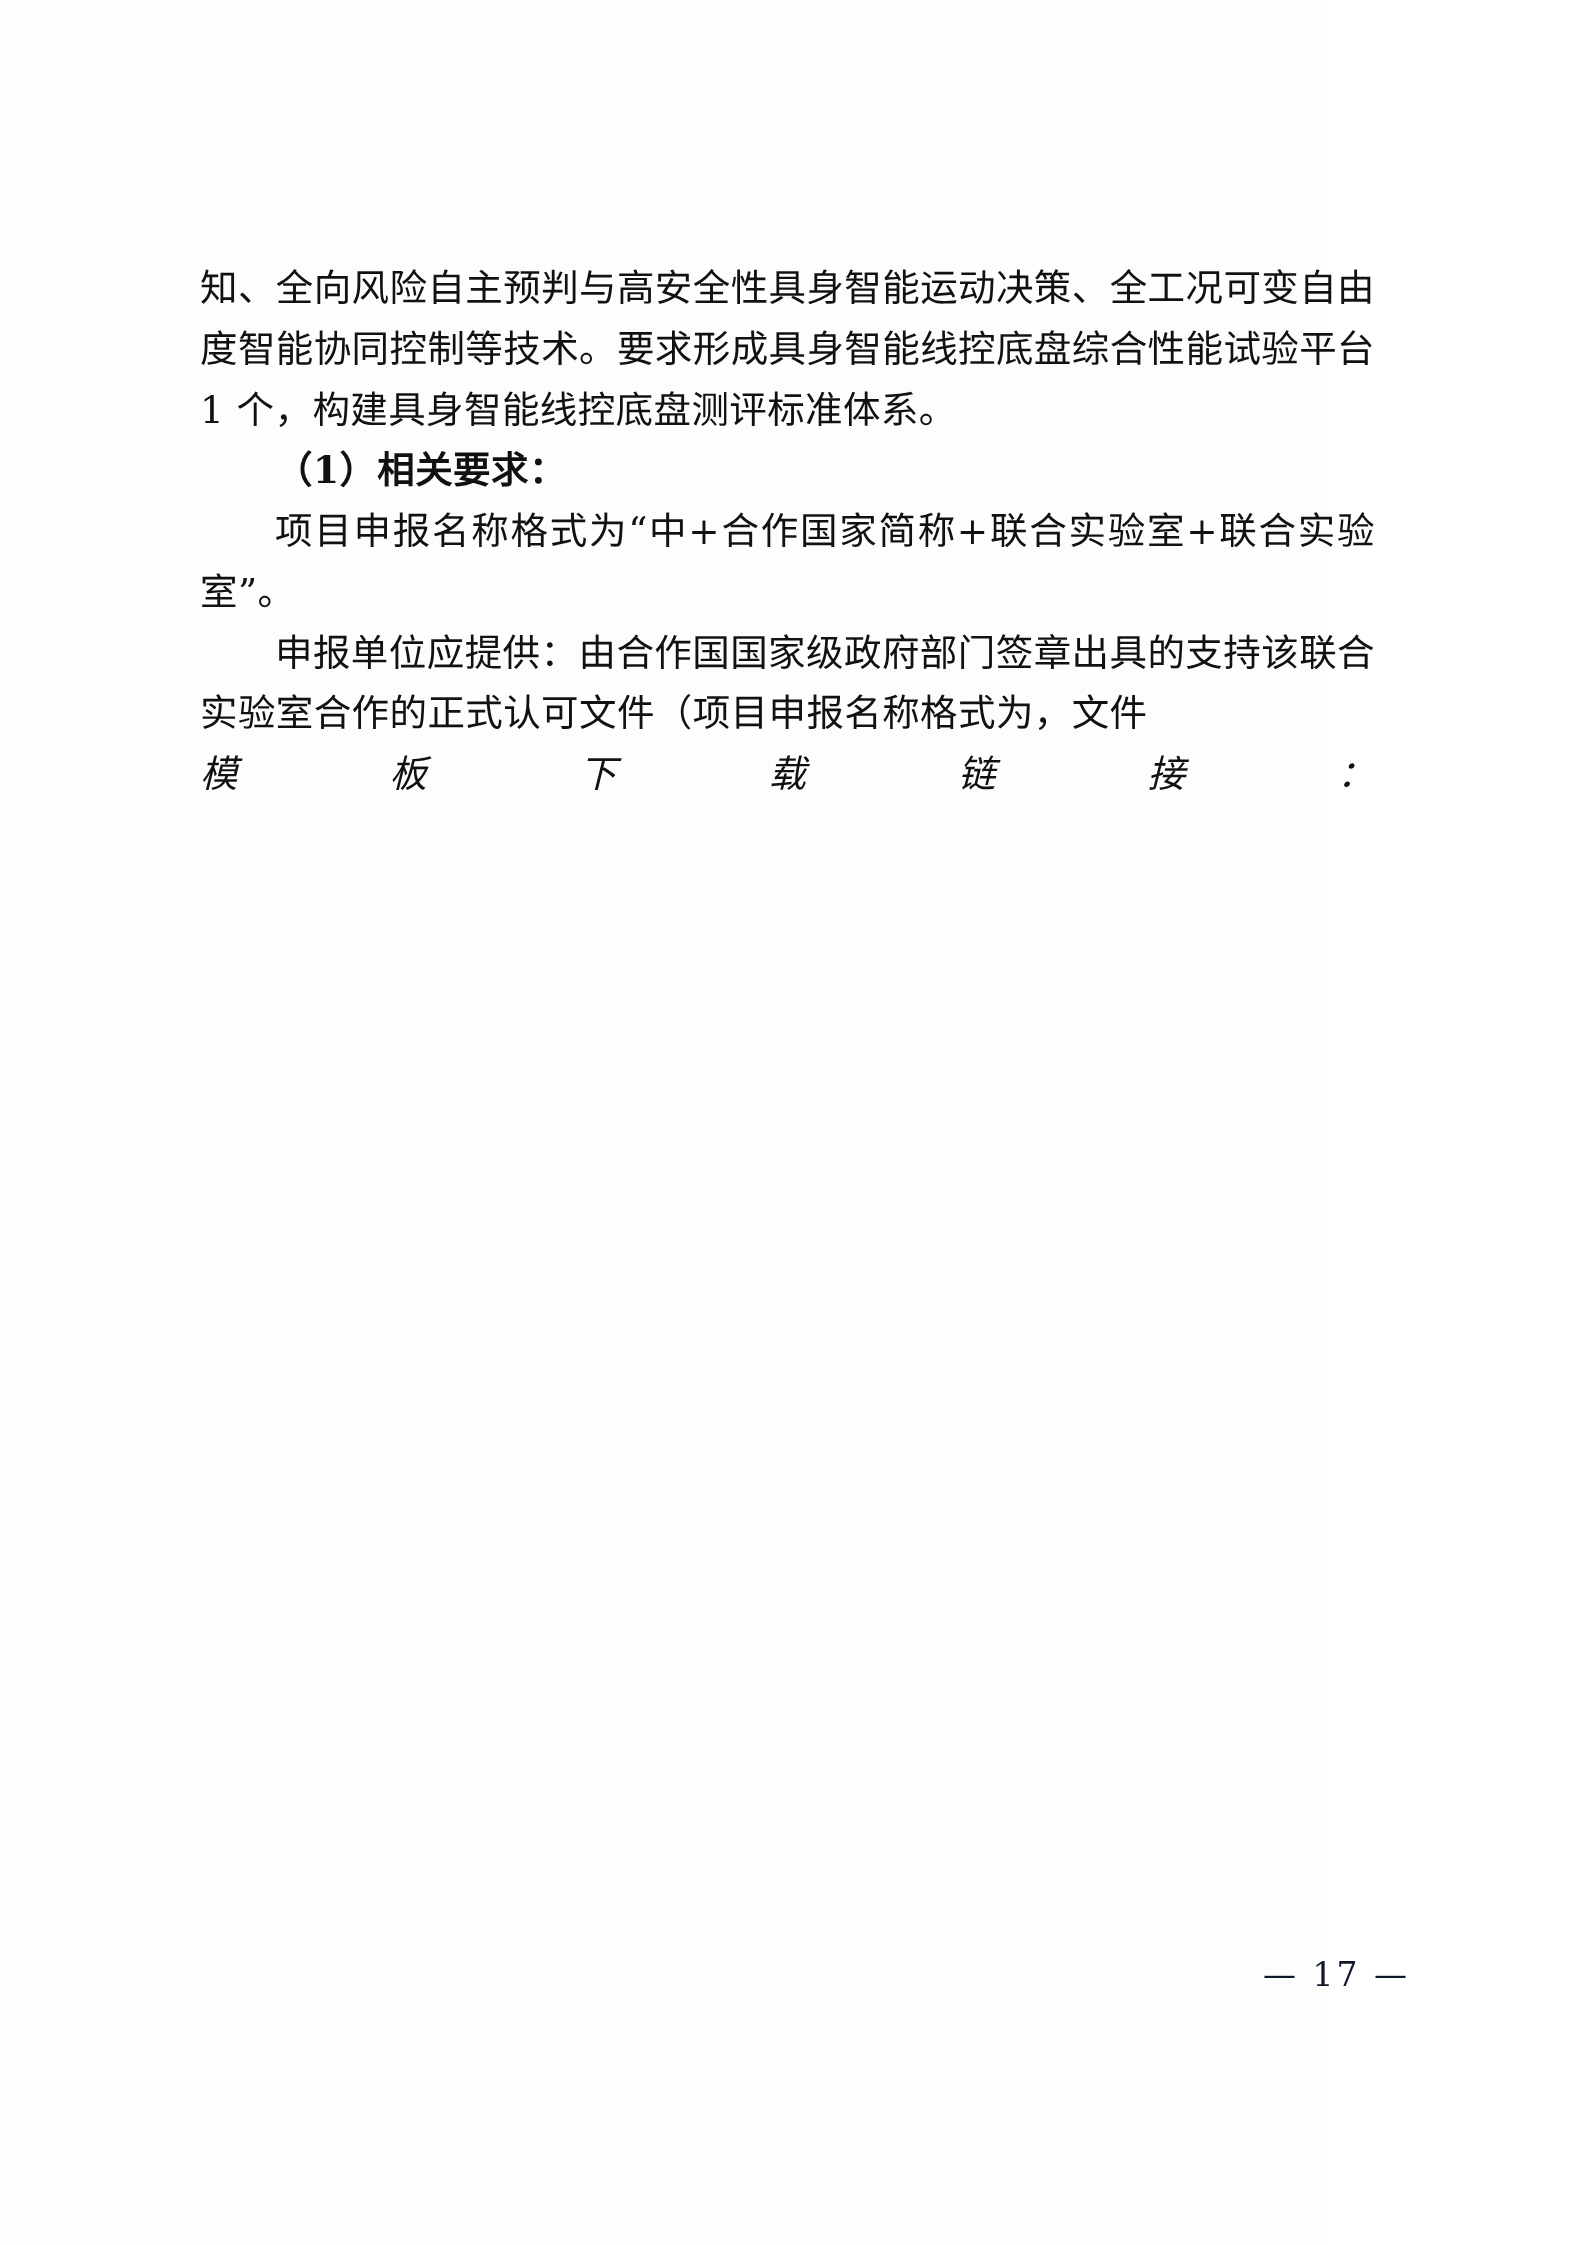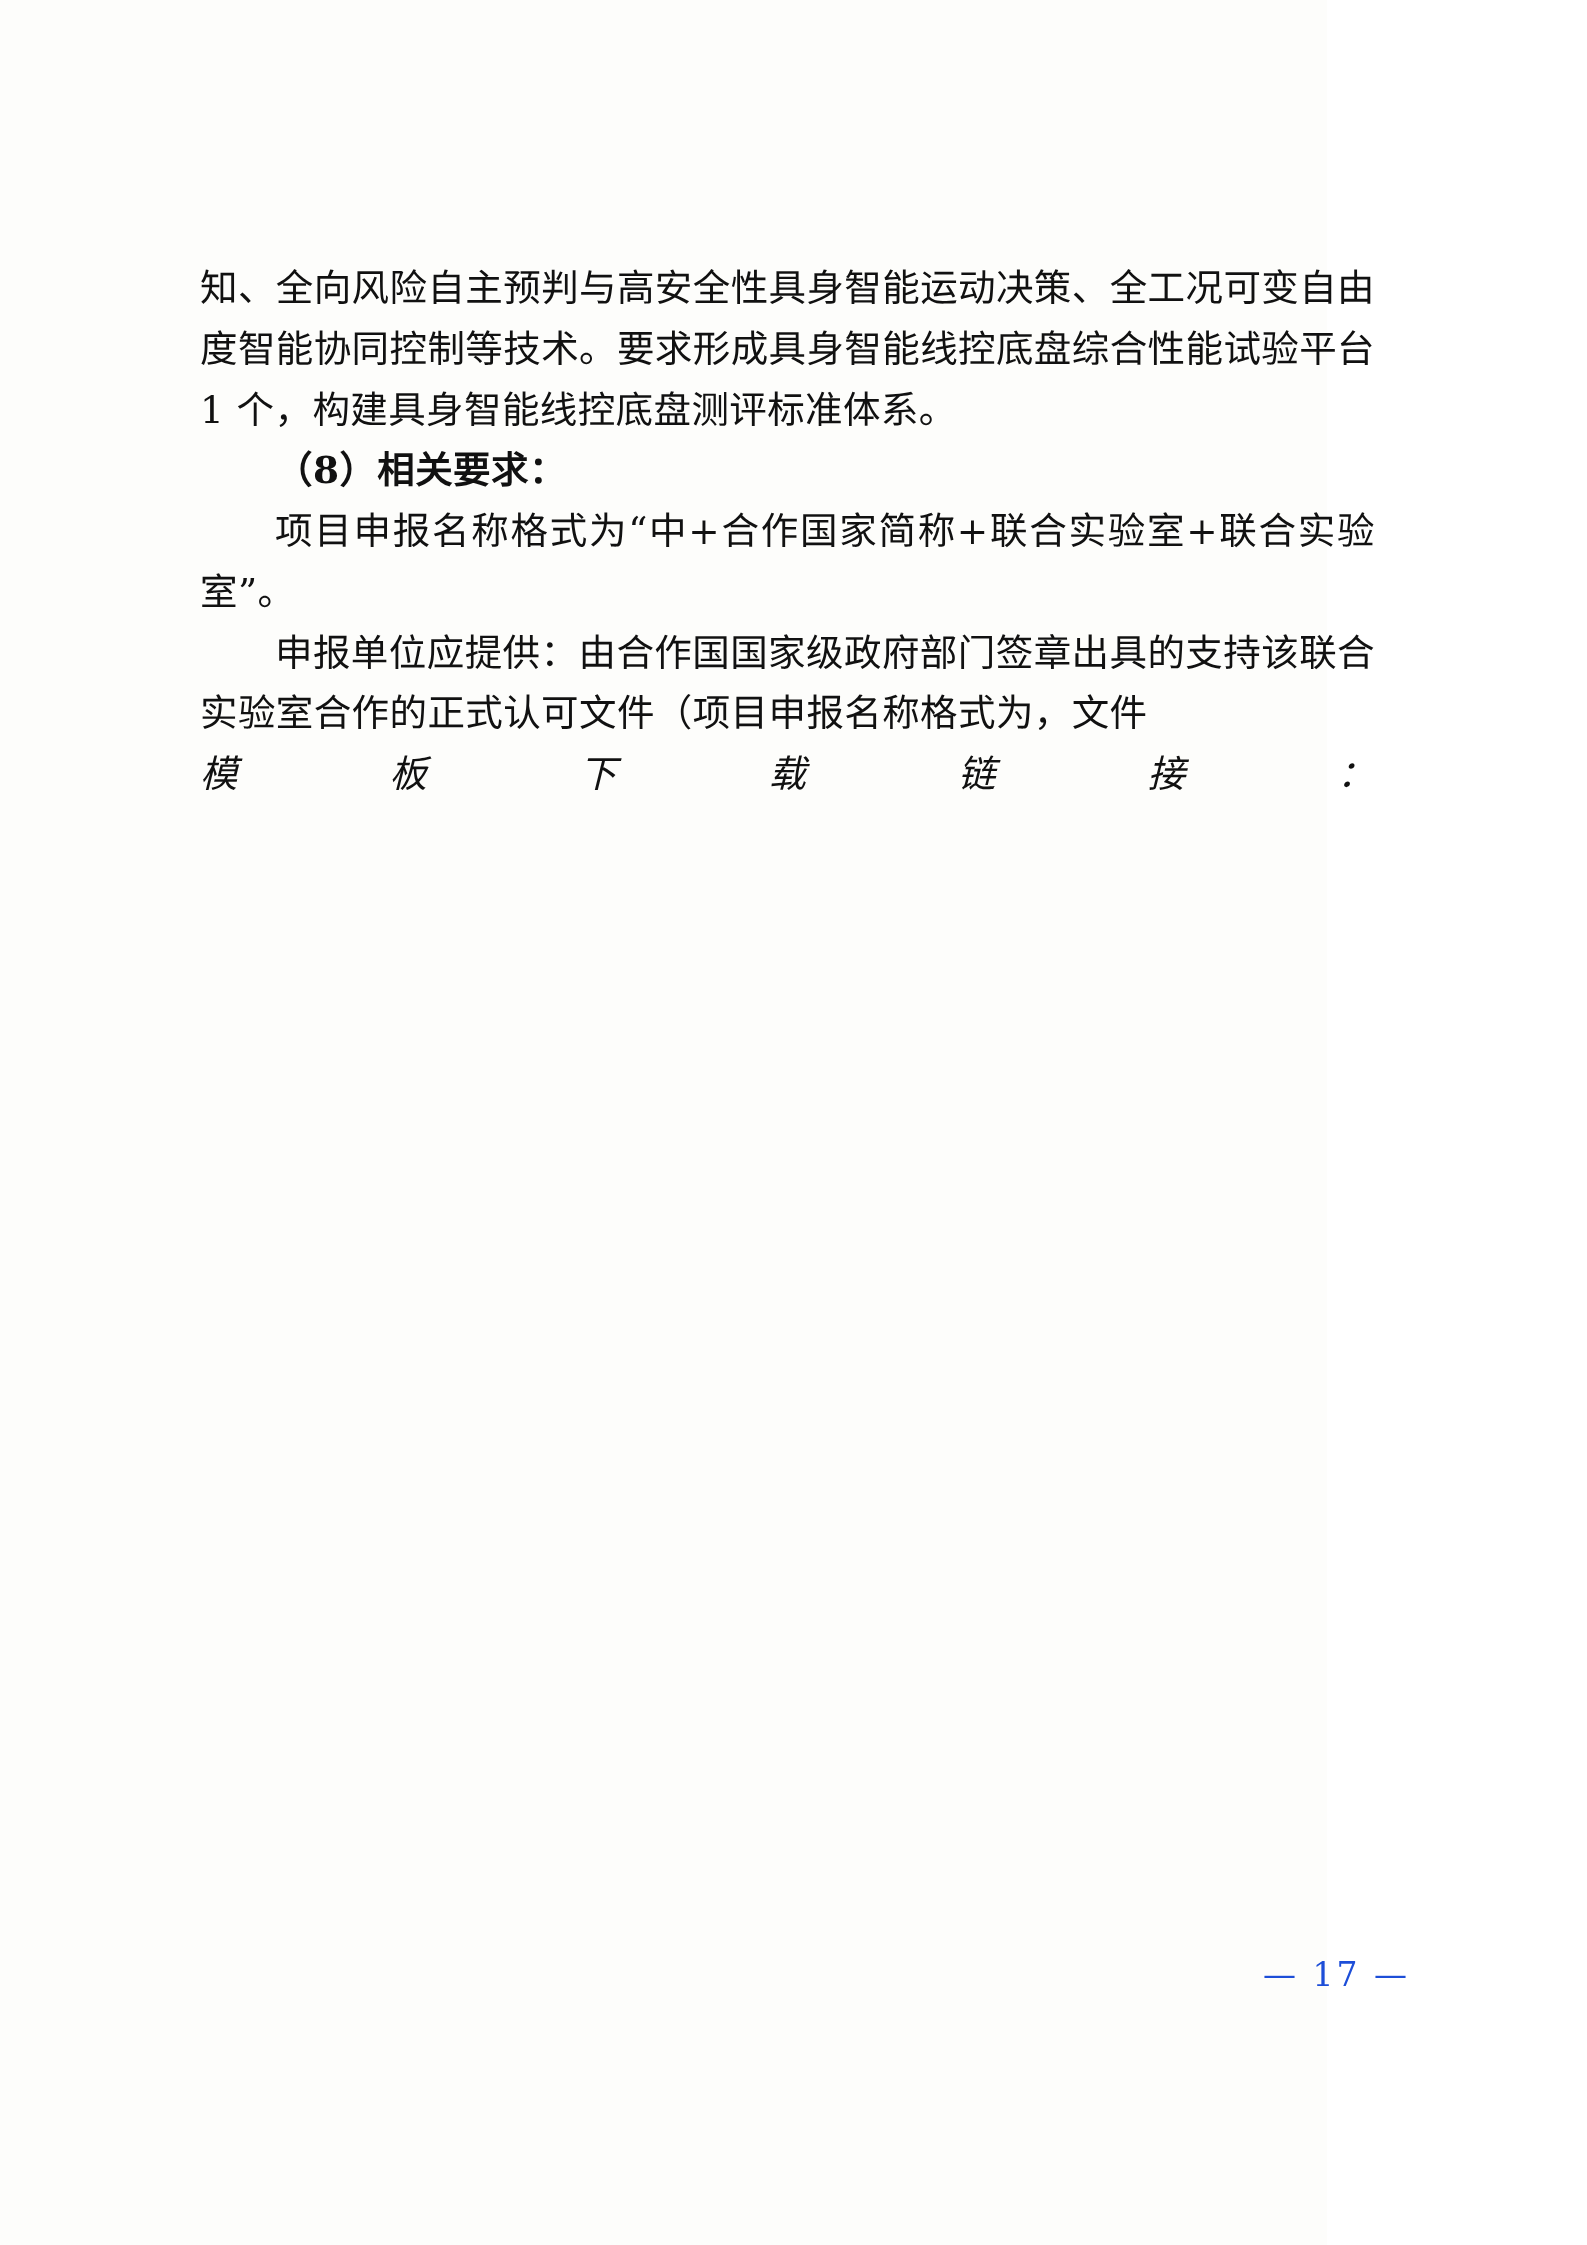--- a/index.html
+++ b/index.html
@@ -54,36 +54,36 @@
     font-style: italic;
   }
   .page-number {
     position: absolute;
     left: 0;
     top: 1955px;
     width: 1410px;
     text-align: right;
     font-size: 33px;
     font-family: "DejaVu Serif", "Liberation Serif", serif;
-    color: #1d4ed8;
+    color: #0f172a;
     letter-spacing: 3px;
   }
 </style>
 </head>
 <body>
 
 <div class="page">
   <div class="content">
 
     <p class="cont">知、全向风险自主预判与高安全性具身智能运动决策、全工况可变自由度智能协同控制等技术。要求形成具身智能线控底盘综合性能试验平台 1 个，构建具身智能线控底盘测评标准体系。</p>
 
 
 
 
-    <p class="heading">（8）相关要求：</p>
+    <p class="heading">（1）相关要求：</p>
 
     <p class="indent">项目申报名称格式为“中+合作国家简称+联合实验室+联合实验室”。</p>
 
     <p class="indent">申报单位应提供：由合作国国家级政府部门签章出具的支持该联合实验室合作的正式认可文件（项目申报名称格式为，文件</p>
 
     <p class="cont justify-spread">模板下载链接：</p>
 
   </div>
 
   <div class="page-number">— 17 —</div>

